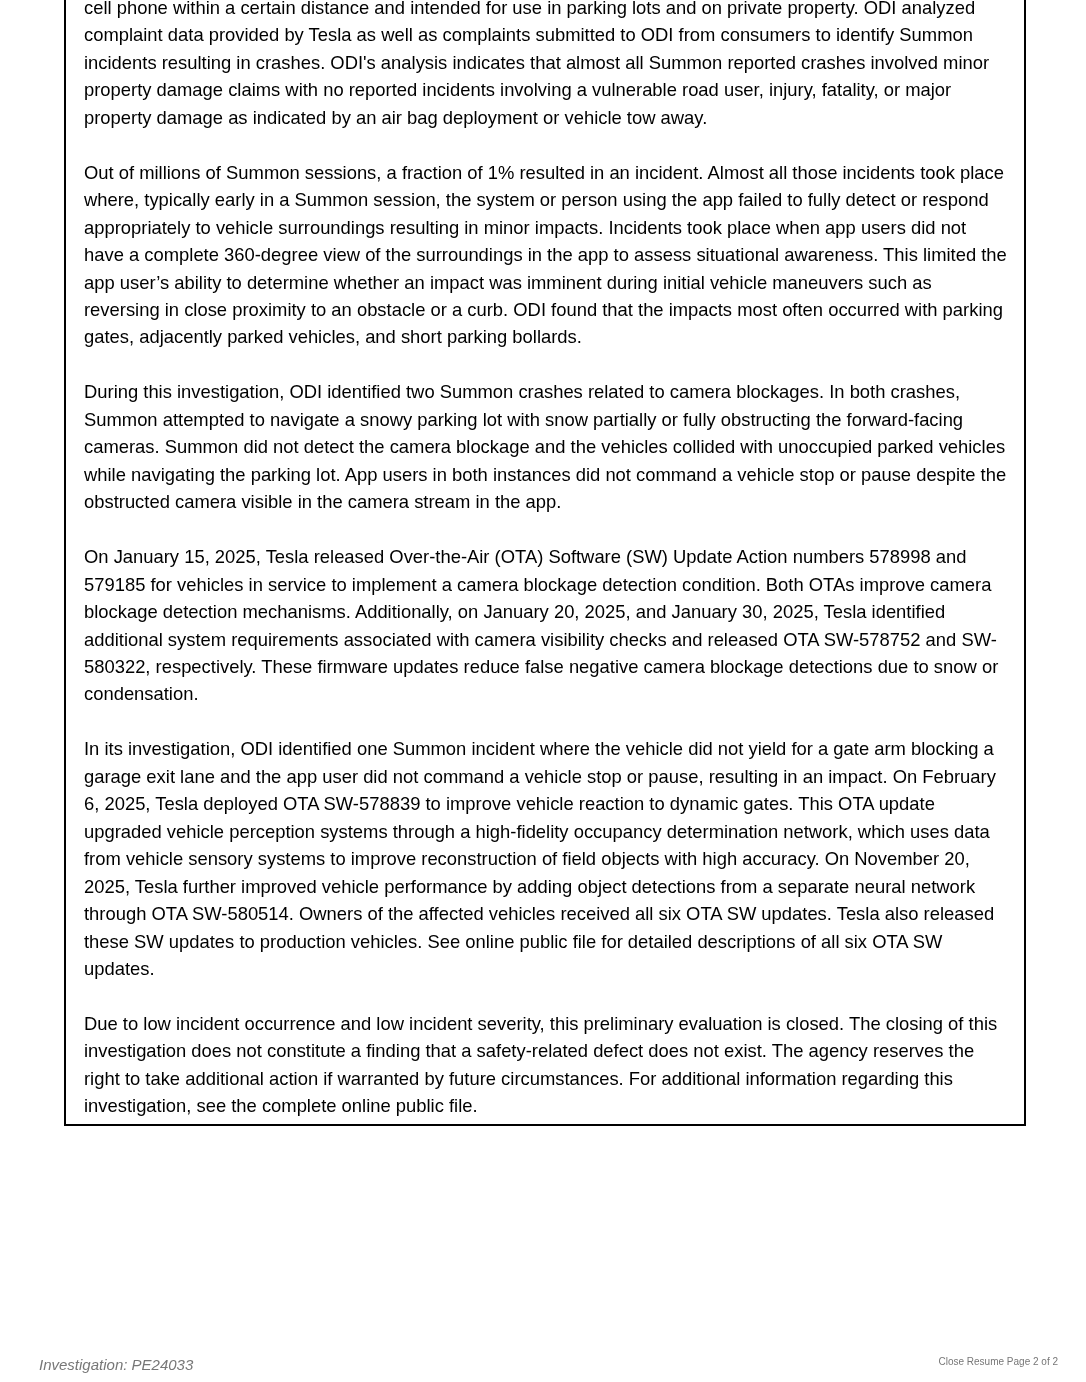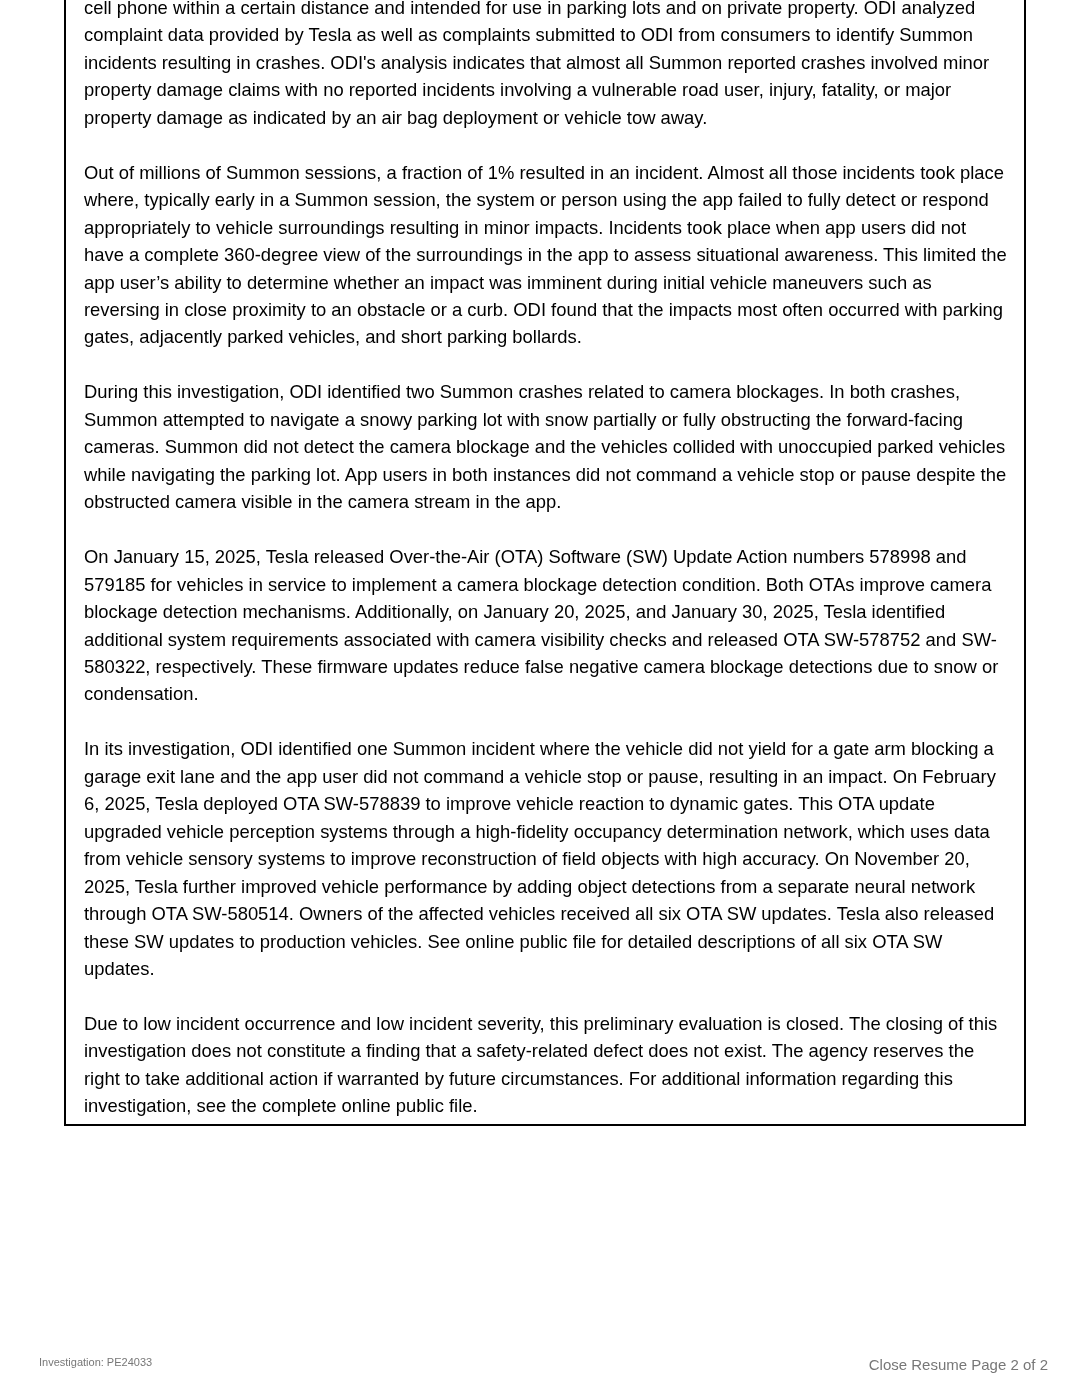--- a/index.html
+++ b/index.html
@@ -36,28 +36,29 @@
       line-height: 27.45px;
       word-spacing: 0px;
     }
     .doc-content p:first-child {
       margin-top: -7px;
     }
     .footer-left {
       position: absolute;
       left: 39px;
       top: 1356px;
-      font-size: 11px;
+      font-size: 15px;
       color: #777777;
+      font-style: italic;
     }
     .footer-right {
       position: absolute;
-      right: 38px;
+      right: 28px;
       top: 1356px;
-      font-size: 15px;
+      font-size: 10px;
       color: #777777;
     }
   </style>
 </head>
 <body>
 
 <div class="doc-box">
   <div class="doc-content">
     <p>cell phone within a certain distance and intended for use in parking lots and on private property. ODI analyzed complaint data provided by Tesla as well as complaints submitted to ODI from consumers to identify Summon incidents resulting in crashes. ODI's analysis indicates that almost all Summon reported crashes involved minor property damage claims with no reported incidents involving a vulnerable road user, injury, fatality, or major property damage as indicated by an air bag deployment or vehicle tow away.</p>
     <p>Out of millions of Summon sessions, a fraction of 1% resulted in an incident. Almost all those incidents took place where, typically early in a Summon session, the system or person using the app failed to fully detect or respond appropriately to vehicle surroundings resulting in minor impacts. Incidents took place when app users did not have a complete 360-degree view of the surroundings in the app to assess situational awareness. This limited the app user’s ability to determine whether an impact was imminent during initial vehicle maneuvers such as reversing in close proximity to an obstacle or a curb. ODI found that the impacts most often occurred with parking gates, adjacently parked vehicles, and short parking bollards.</p>

